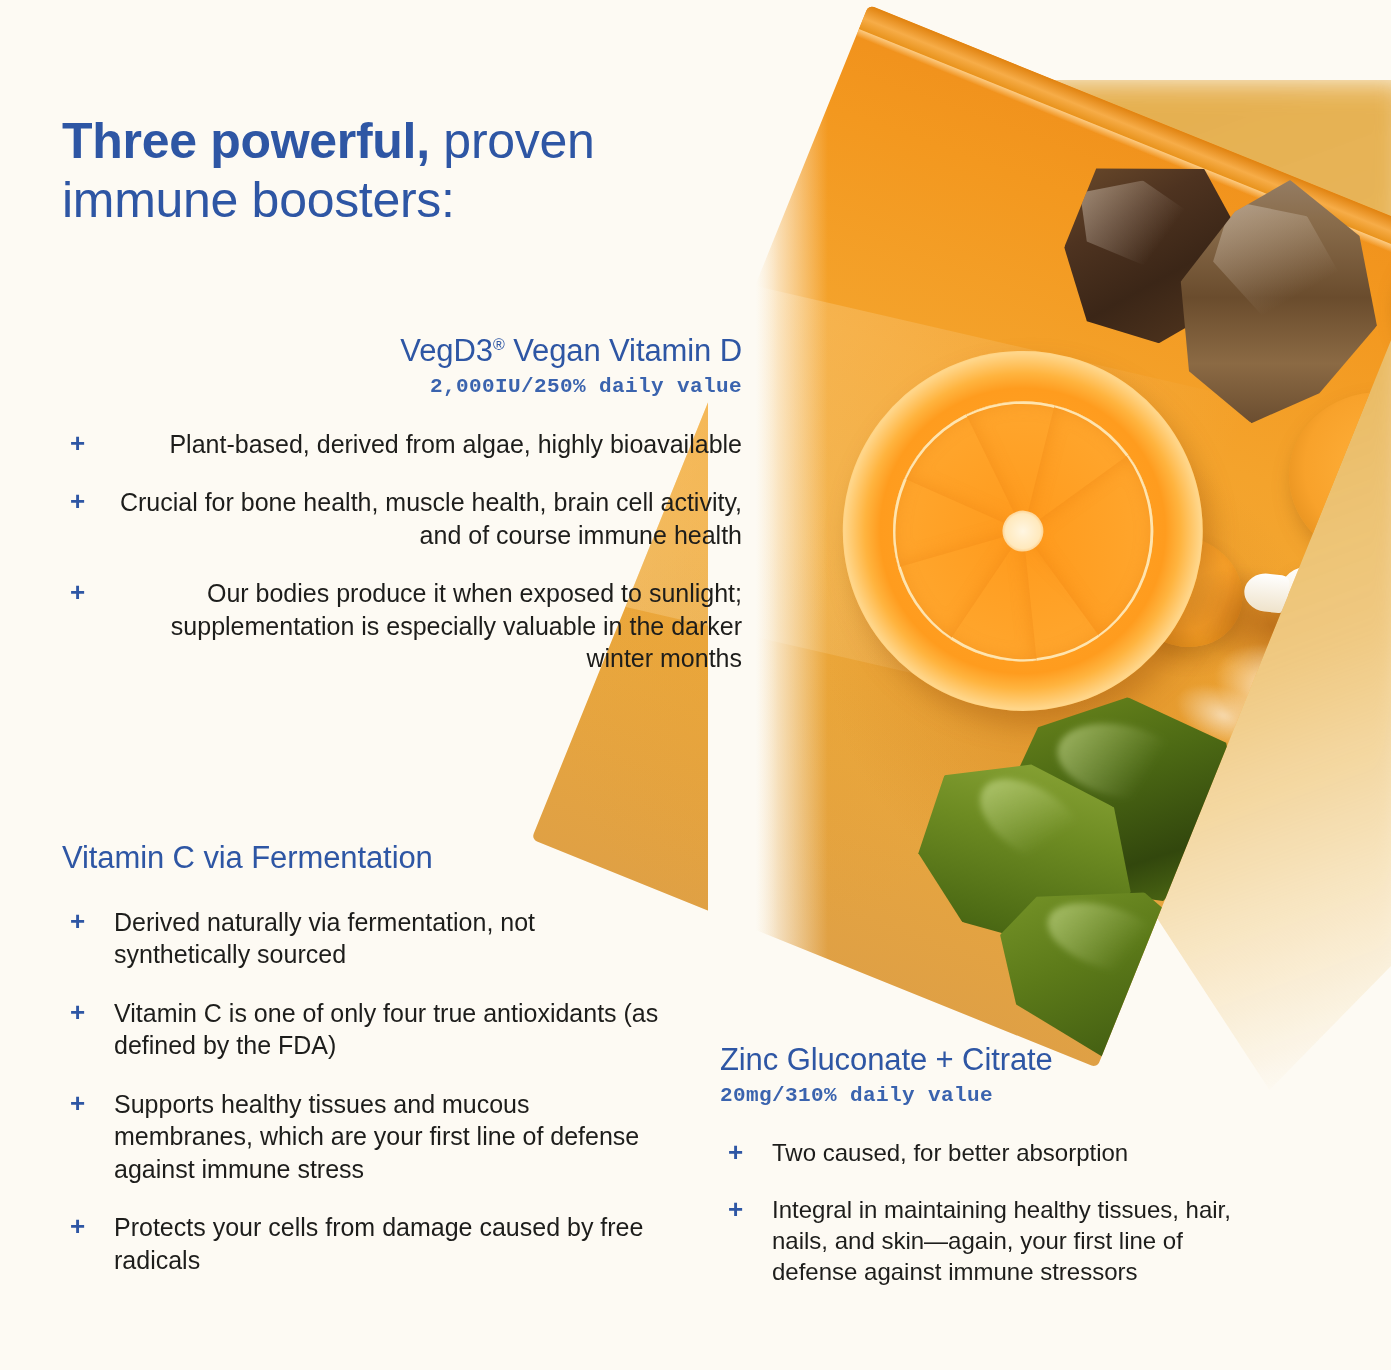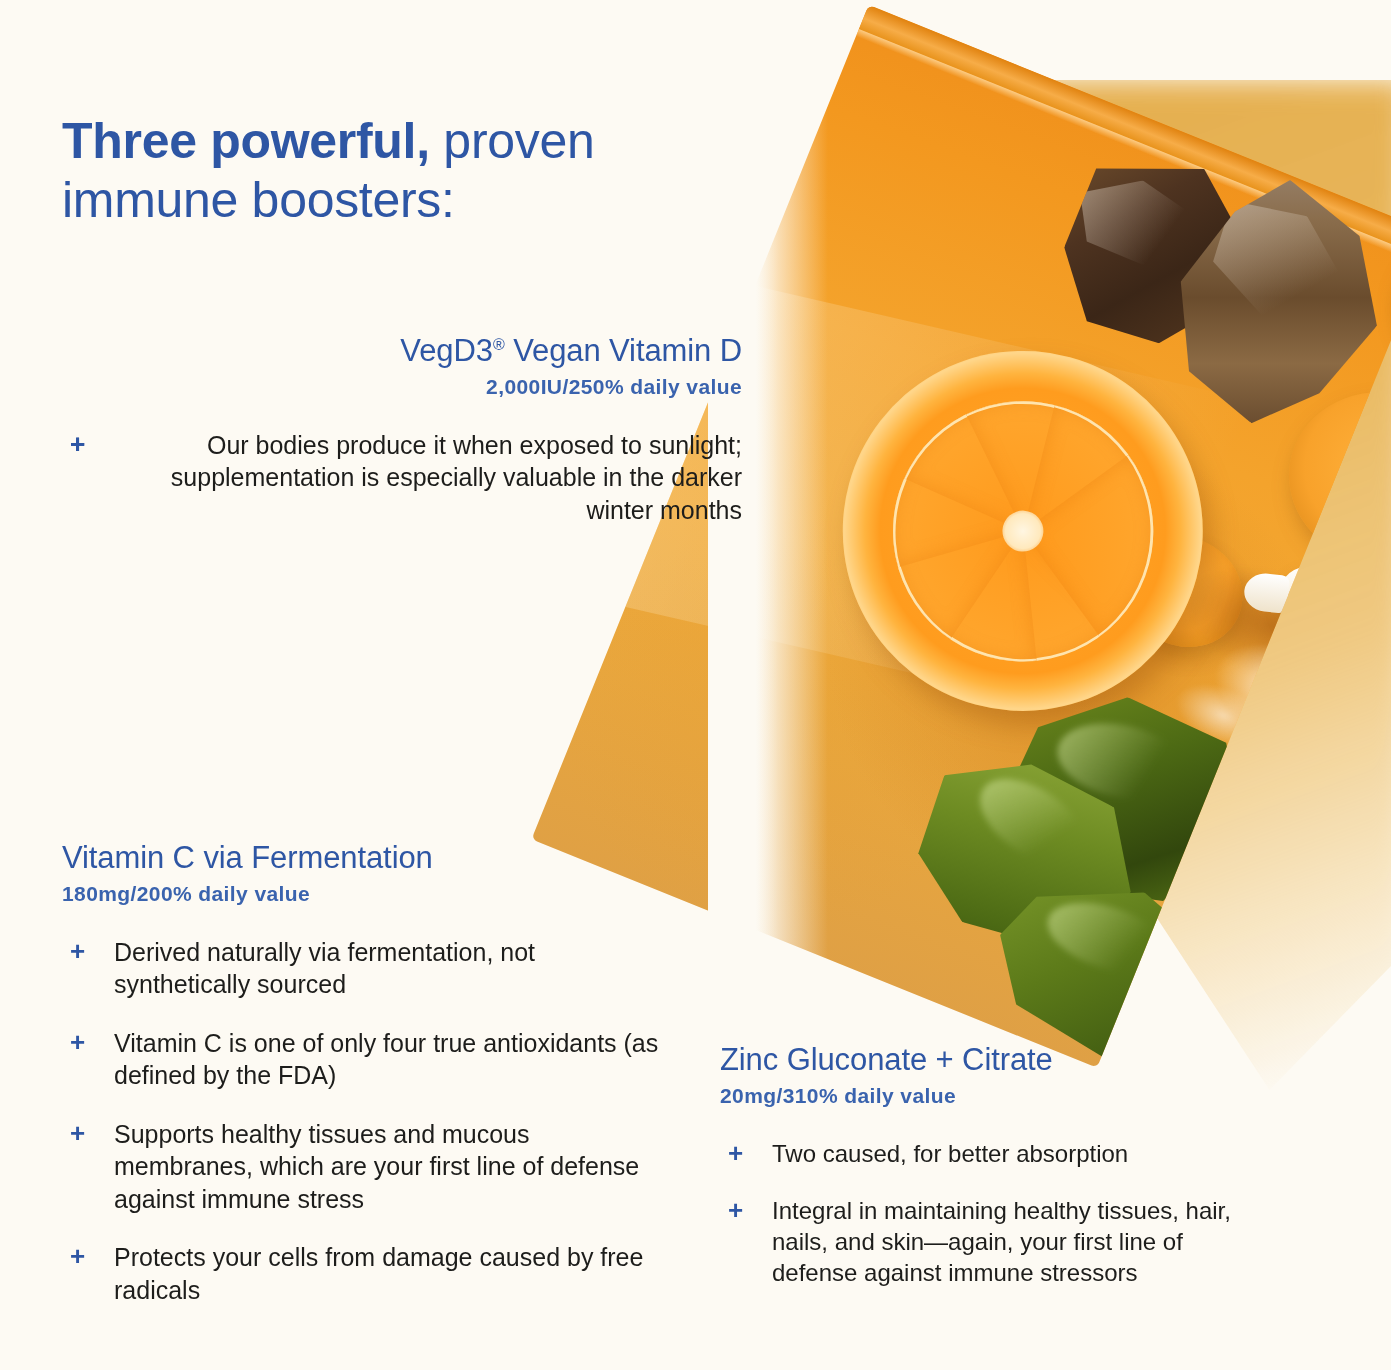--- a/index.html
+++ b/index.html
@@ -276,21 +276,21 @@
     line-height:1.15;
     color:#2e56a4;
     font-weight:400;
     letter-spacing:-0.1px;
     white-space:nowrap;
   }
   .sec-title sup{ font-size:16px; vertical-align:super; }
 
   .sec-sub{
     margin-top:6px;
-    font-family:Liberation Sans, sans-serif;
+    font-family:Liberation Mono, monospace;
     font-size:21px;
     letter-spacing:0.4px;
     color:#3a63ae;
     font-weight:700;
   }
 
   ul.bullets{ list-style:none; margin-top:30px; }
   ul.bullets li{
     position:relative;
     padding-left:52px;
@@ -379,29 +379,28 @@
   <div class="content">
 
     <h1 class="headline">
       <b>Three powerful,</b><span> proven immune boosters:</span>
     </h1>
 
     <div class="block" id="block-d3">
       <div class="sec-title"><span>VegD3</span><sup>®</sup><span> Vegan Vitamin D</span></div>
       <div class="sec-sub">2,000IU/250% daily value</div>
       <ul class="bullets">
-        <li><span class="plus">+</span></li>
-        <li><span class="plus">+</span></li>
+        <li><span class="plus">+</span><span>Plant-based, derived from algae, highly bioavailable</span></li>
+        <li><span class="plus">+</span><span>Crucial for bone health, muscle health, brain cell activity, and of course immune health</span></li>
         <li><span class="plus">+</span><span>Our bodies produce it when exposed to sunlight; supplementation is especially valuable in the darker winter months</span></li>
       </ul>
     </div>
 
     <div class="block" id="block-c">
       <div class="sec-title"><span>Vitamin C via Fermentation</span></div>
-      <div class="sec-sub">180mg/200% daily value</div>
       <ul class="bullets">
         <li><span class="plus">+</span><span>Derived naturally via fermentation, not synthetically sourced</span></li>
         <li><span class="plus">+</span><span>Vitamin C is one of only four true antioxidants (as defined by the FDA)</span></li>
         <li><span class="plus">+</span><span>Supports healthy tissues and mucous membranes, which are your first line of defense against immune stress</span></li>
         <li><span class="plus">+</span><span>Protects your cells from damage caused by free radicals</span></li>
       </ul>
     </div>
 
     <div class="block" id="block-zinc">
       <div class="sec-title"><span>Zinc Gluconate + Citrate</span></div>

